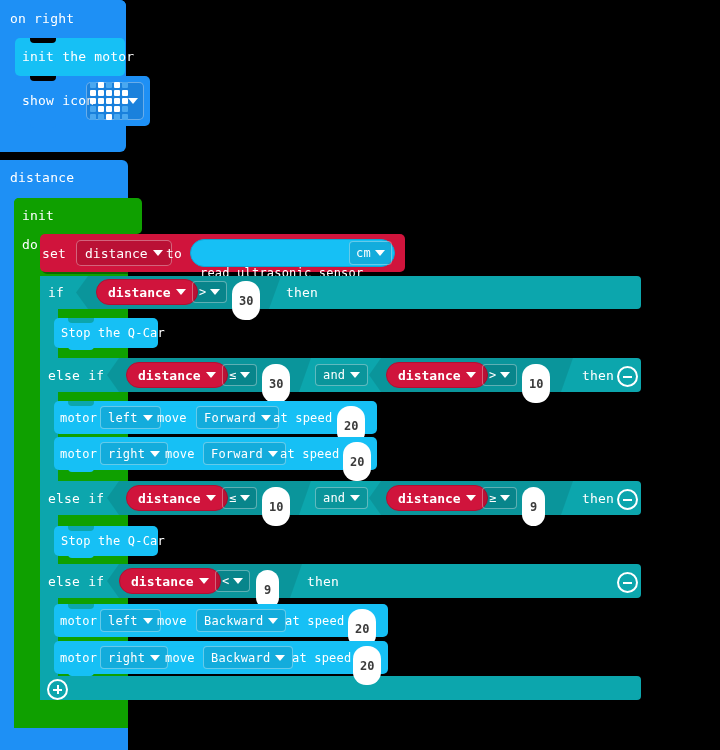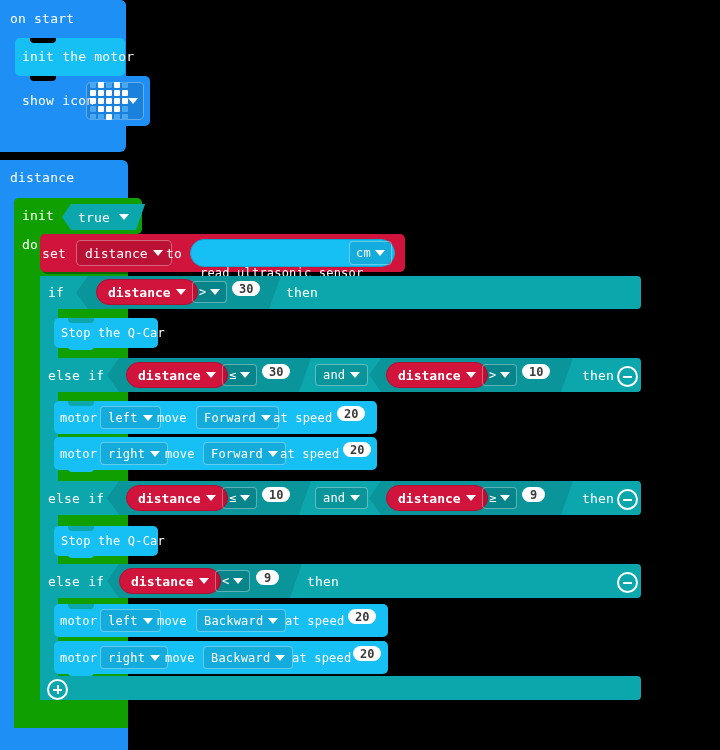--- a/index.html
+++ b/index.html
@@ -20,21 +20,21 @@
 
   
   .field{
     display:inline-flex;align-items:center;gap:5px;
     height:24px;padding:0 8px;border-radius:4px;box-sizing:border-box;
     color:#fff;font-size:13px;white-space:nowrap;
   }
   .field.outline{background:rgba(0,0,0,0.10);border:1px solid rgba(255,255,255,0.35);}
   .field.red{background:#d0143c;border:1px solid #b20f32;border-radius:14px;height:26px;padding:0 11px;font-weight:bold;}
   .field.num{
-    background:#fff;color:#3b3b3b;border-radius:13px;height:15px;min-width:23px;
+    background:#fff;color:#3b3b3b;border-radius:13px;height:39px;min-width:23px;
     justify-content:center;padding:0 7px;font-size:12px;font-weight:bold;border:none;
   }
   .caret{width:0;height:0;border-left:5px solid transparent;border-right:5px solid transparent;border-top:6px solid #fff;display:inline-block;}
 
   
   .hex{
     display:inline-flex;align-items:center;gap:9px;height:34px;padding:0 13px;
     box-sizing:border-box;position:relative;
     clip-path:polygon(11px 0,100% 0,100% 100%,11px 100%,0 50%);
   }
@@ -62,21 +62,21 @@
   .led i{display:block;width:6px;height:6px;background:#4aa8f0;border-radius:1px;}
   .led i.on{background:#ffffff;}
 </style>
 </head>
 <body>
 
 <div class="canvas">
 
   <div class="blk c-event" style="left:0;top:0;width:126px;height:152px;border-radius:0 6px 6px 0;"></div>
   <div class="blk c-event" style="left:0;top:0;width:126px;height:40px;border-radius:0 6px 0 0;"></div>
-  <div class="lbl" style="position:absolute;left:10px;top:12px;">on start</div>
+  <div class="lbl" style="position:absolute;left:10px;top:12px;">on right</div>
 
   <div class="blk c-cyan" style="left:15px;top:38px;width:110px;height:38px;border-radius:5px;"></div>
   <div class="notch" style="left:30px;top:38px;"></div>
   <div class="blk c-cyan" style="left:30px;top:74px;width:26px;height:4px;border-radius:0 0 4px 4px;"></div>
   <div class="lbl" style="position:absolute;left:22px;top:50px;">init the motor</div>
 
   <div class="blk c-event" style="left:15px;top:76px;width:135px;height:50px;border-radius:5px;"></div>
   <div class="notch" style="left:30px;top:76px;"></div>
   <div class="blk c-event" style="left:30px;top:124px;width:26px;height:4px;border-radius:0 0 4px 4px;"></div>
   <div class="lbl" style="position:absolute;left:22px;top:94px;">show icon</div>
@@ -111,26 +111,20 @@
     </div>
   <div class="caret" style="position:absolute;left:128px;top:98px;"></div>
 
   <div class="blk c-event" style="left:0;top:160px;width:128px;height:590px;border-radius:0 6px 6px 0;"></div>
   <div class="lbl" style="position:absolute;left:10px;top:171px;">distance</div>
 
   <div class="blk c-green" style="left:14px;top:198px;width:114px;height:530px;border-radius:5px 5px 0 0;"></div>
   <div class="blk c-green" style="left:14px;top:198px;width:128px;height:36px;border-radius:5px;"></div>
   <div class="lbl" style="position:absolute;left:22px;top:209px;">init</div>
 
-  <div class="hexwrap" style="position:absolute;left:62px;top:204px;">
-    <div class="hex c-teal" style="height:26px;background:#0ca6ad;clip-path:polygon(9px 0,100% 0,calc(100% - 9px) 100%,9px 100%,0 50%);padding:0 16px 0 16px;">
-      <span class="lbl">true</span>
-      <span class="caret"></span>
-    </div>
-  </div>
 
   <div class="lbl" style="position:absolute;left:22px;top:238px;">do</div>
 
   <div class="blk c-red shadow" style="left:40px;top:234px;width:365px;height:38px;border-radius:5px;"></div>
   <div class="lbl" style="position:absolute;left:42px;top:247px;">set</div>
   <div class="field outline" style="position:absolute;left:76px;top:240px;height:26px;border-radius:5px;">
     <span>distance</span>
     <span class="caret"></span>
   </div>
   <div class="lbl" style="position:absolute;left:166px;top:247px;">to</div>

